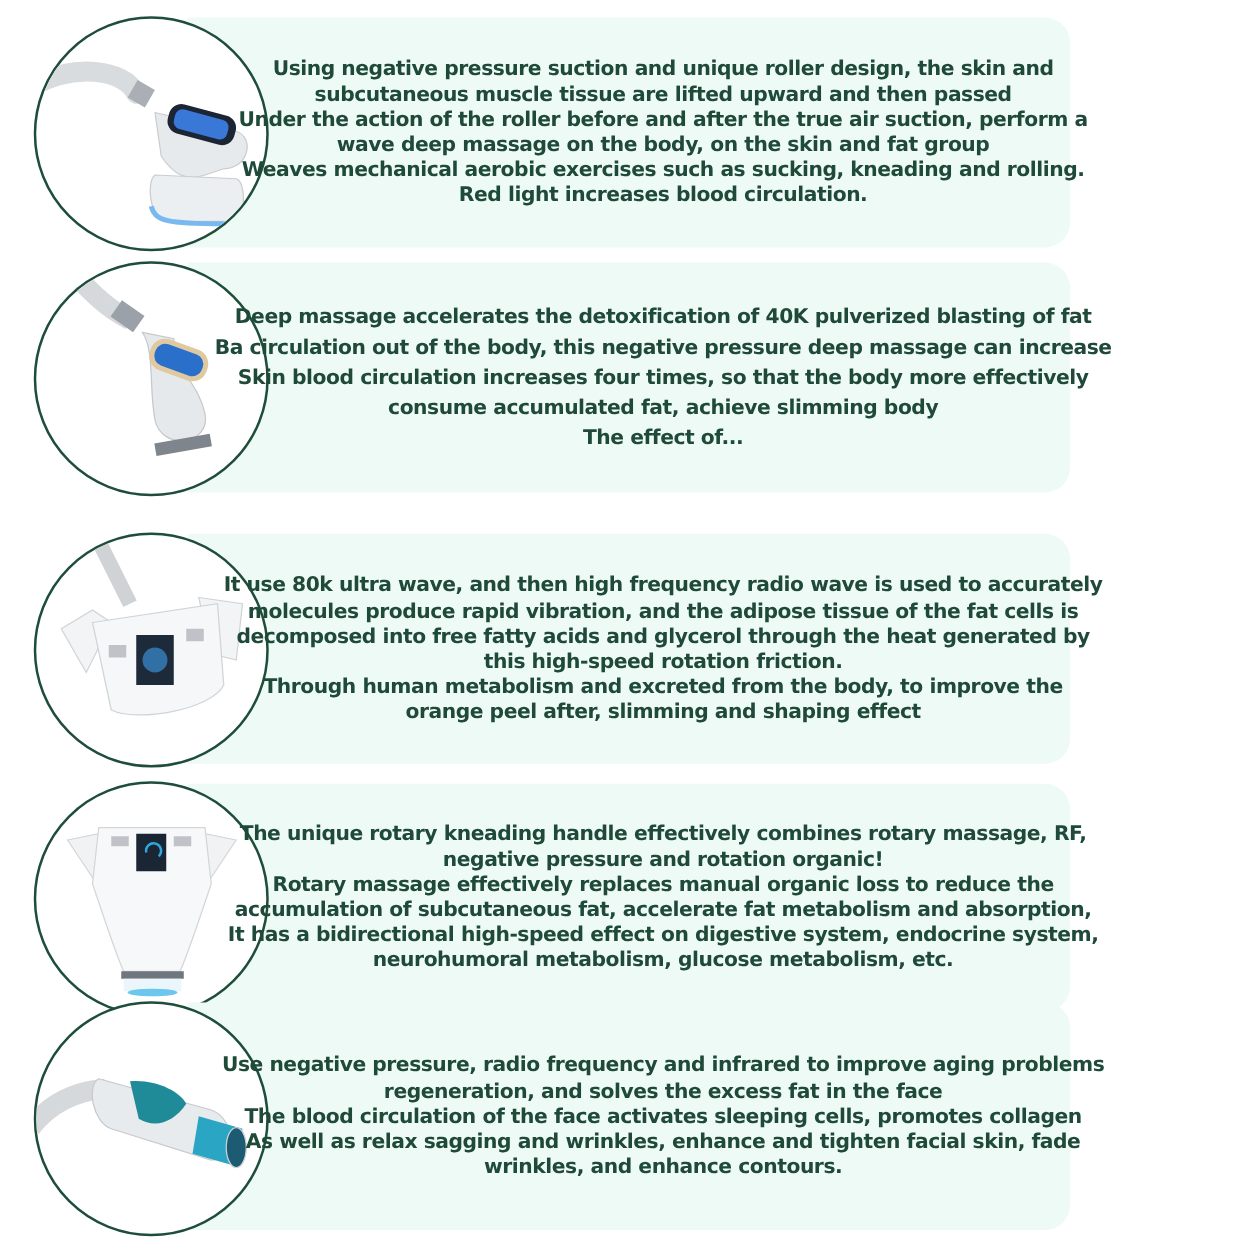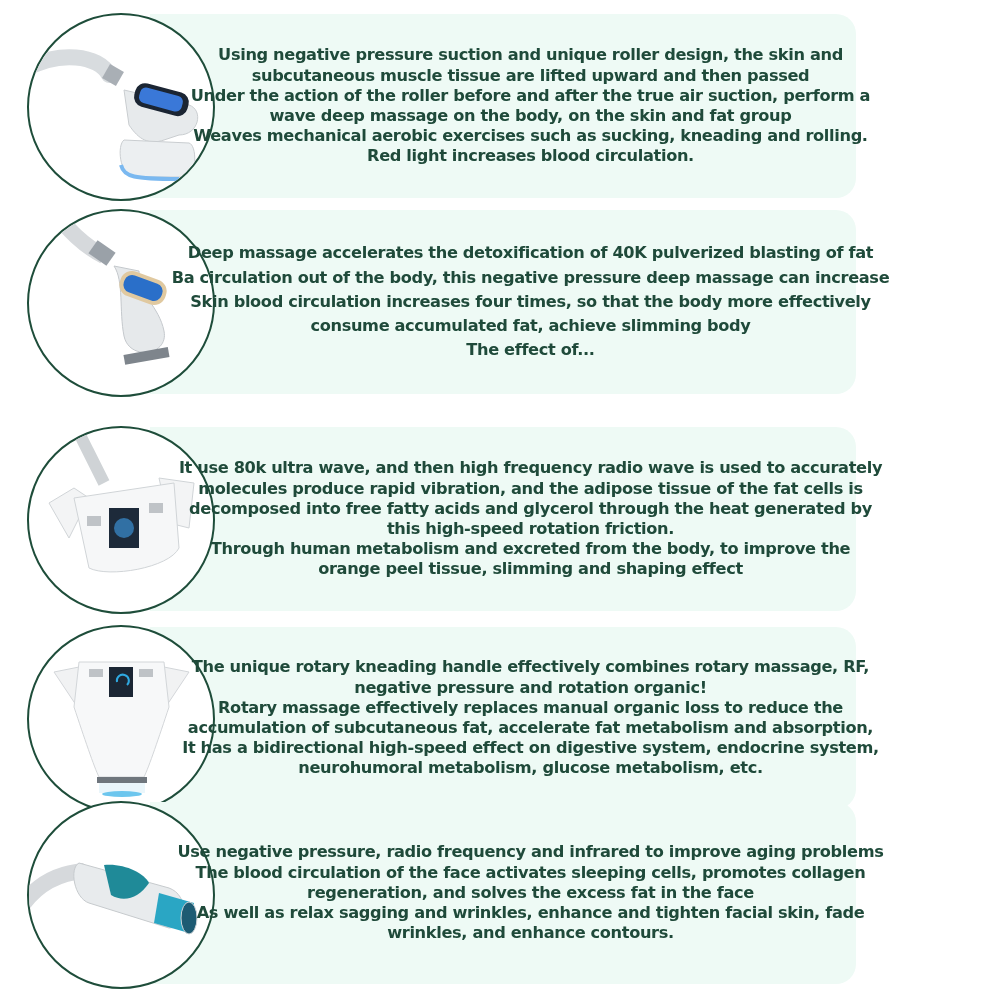--- a/index.html
+++ b/index.html
@@ -78,21 +78,21 @@
       <rect x="58" y="88" width="14" height="10" fill="#bfc3c7"></rect>
       <rect x="120" y="75" width="14" height="10" fill="#bfc3c7"></rect>
     </svg>
   </div>
   <div class="text">
     <span>It use 80k ultra wave, and then high frequency radio wave is used to accurately</span>
     <span>molecules produce rapid vibration, and the adipose tissue of the fat cells is</span>
     <span>decomposed into free fatty acids and glycerol through the heat generated by</span>
     <span>this high-speed rotation friction.</span>
     <span>Through human metabolism and excreted from the body, to improve the</span>
-    <span>orange peel tissue, slimming and shaping effect</span>
+    <span>orange peel after, slimming and shaping effect</span>
   </div>
 </div>
 
 <div class="row" style="top:627px;height:182px;">
   <div class="panel"></div>
   <div class="circle" style="top:-2px;">
     <svg viewBox="0 0 184 184">
       <path d="M25 45 L50 40 L70 80 L55 90 Z" fill="#f1f2f3" stroke="#d3d6d9"></path>
       <path d="M160 45 L135 40 L115 80 L130 90 Z" fill="#f1f2f3" stroke="#d3d6d9"></path>
       <path d="M50 35 L135 35 L140 80 C130 110 120 140 115 150 L70 150 C65 140 55 110 45 80 Z" fill="#f7f8f9" stroke="#d3d6d9"></path>
@@ -121,18 +121,18 @@
     <svg viewBox="0 0 184 184">
       <path d="M-5 100 C10 80 30 70 55 68" stroke="#d6d9dc" stroke-width="16" fill="none"></path>
       <path d="M50 60 L140 85 C160 92 160 125 140 125 L60 100 C45 95 40 65 50 60 Z" fill="#e8ebed" stroke="#c6cacd"></path>
       <path d="M75 62 C95 60 115 70 120 80 C110 95 95 100 82 92 Z" fill="#1f8a98"></path>
       <path d="M130 90 L165 100 L160 130 L125 120 Z" fill="#2aa6c4"></path>
       <ellipse cx="160" cy="115" rx="8" ry="16" fill="#1d5b73" stroke="#ccd2d6"></ellipse>
     </svg>
   </div>
   <div class="text">
     <span>Use negative pressure, radio frequency and infrared to improve aging problems</span>
+    <span>regeneration, and solves the excess fat in the face</span>
     <span>The blood circulation of the face activates sleeping cells, promotes collagen</span>
-    <span>regeneration, and solves the excess fat in the face</span>
     <span>As well as relax sagging and wrinkles, enhance and tighten facial skin, fade</span>
     <span>wrinkles, and enhance contours.</span>
   </div>
 </div>
 
 </body></html>

